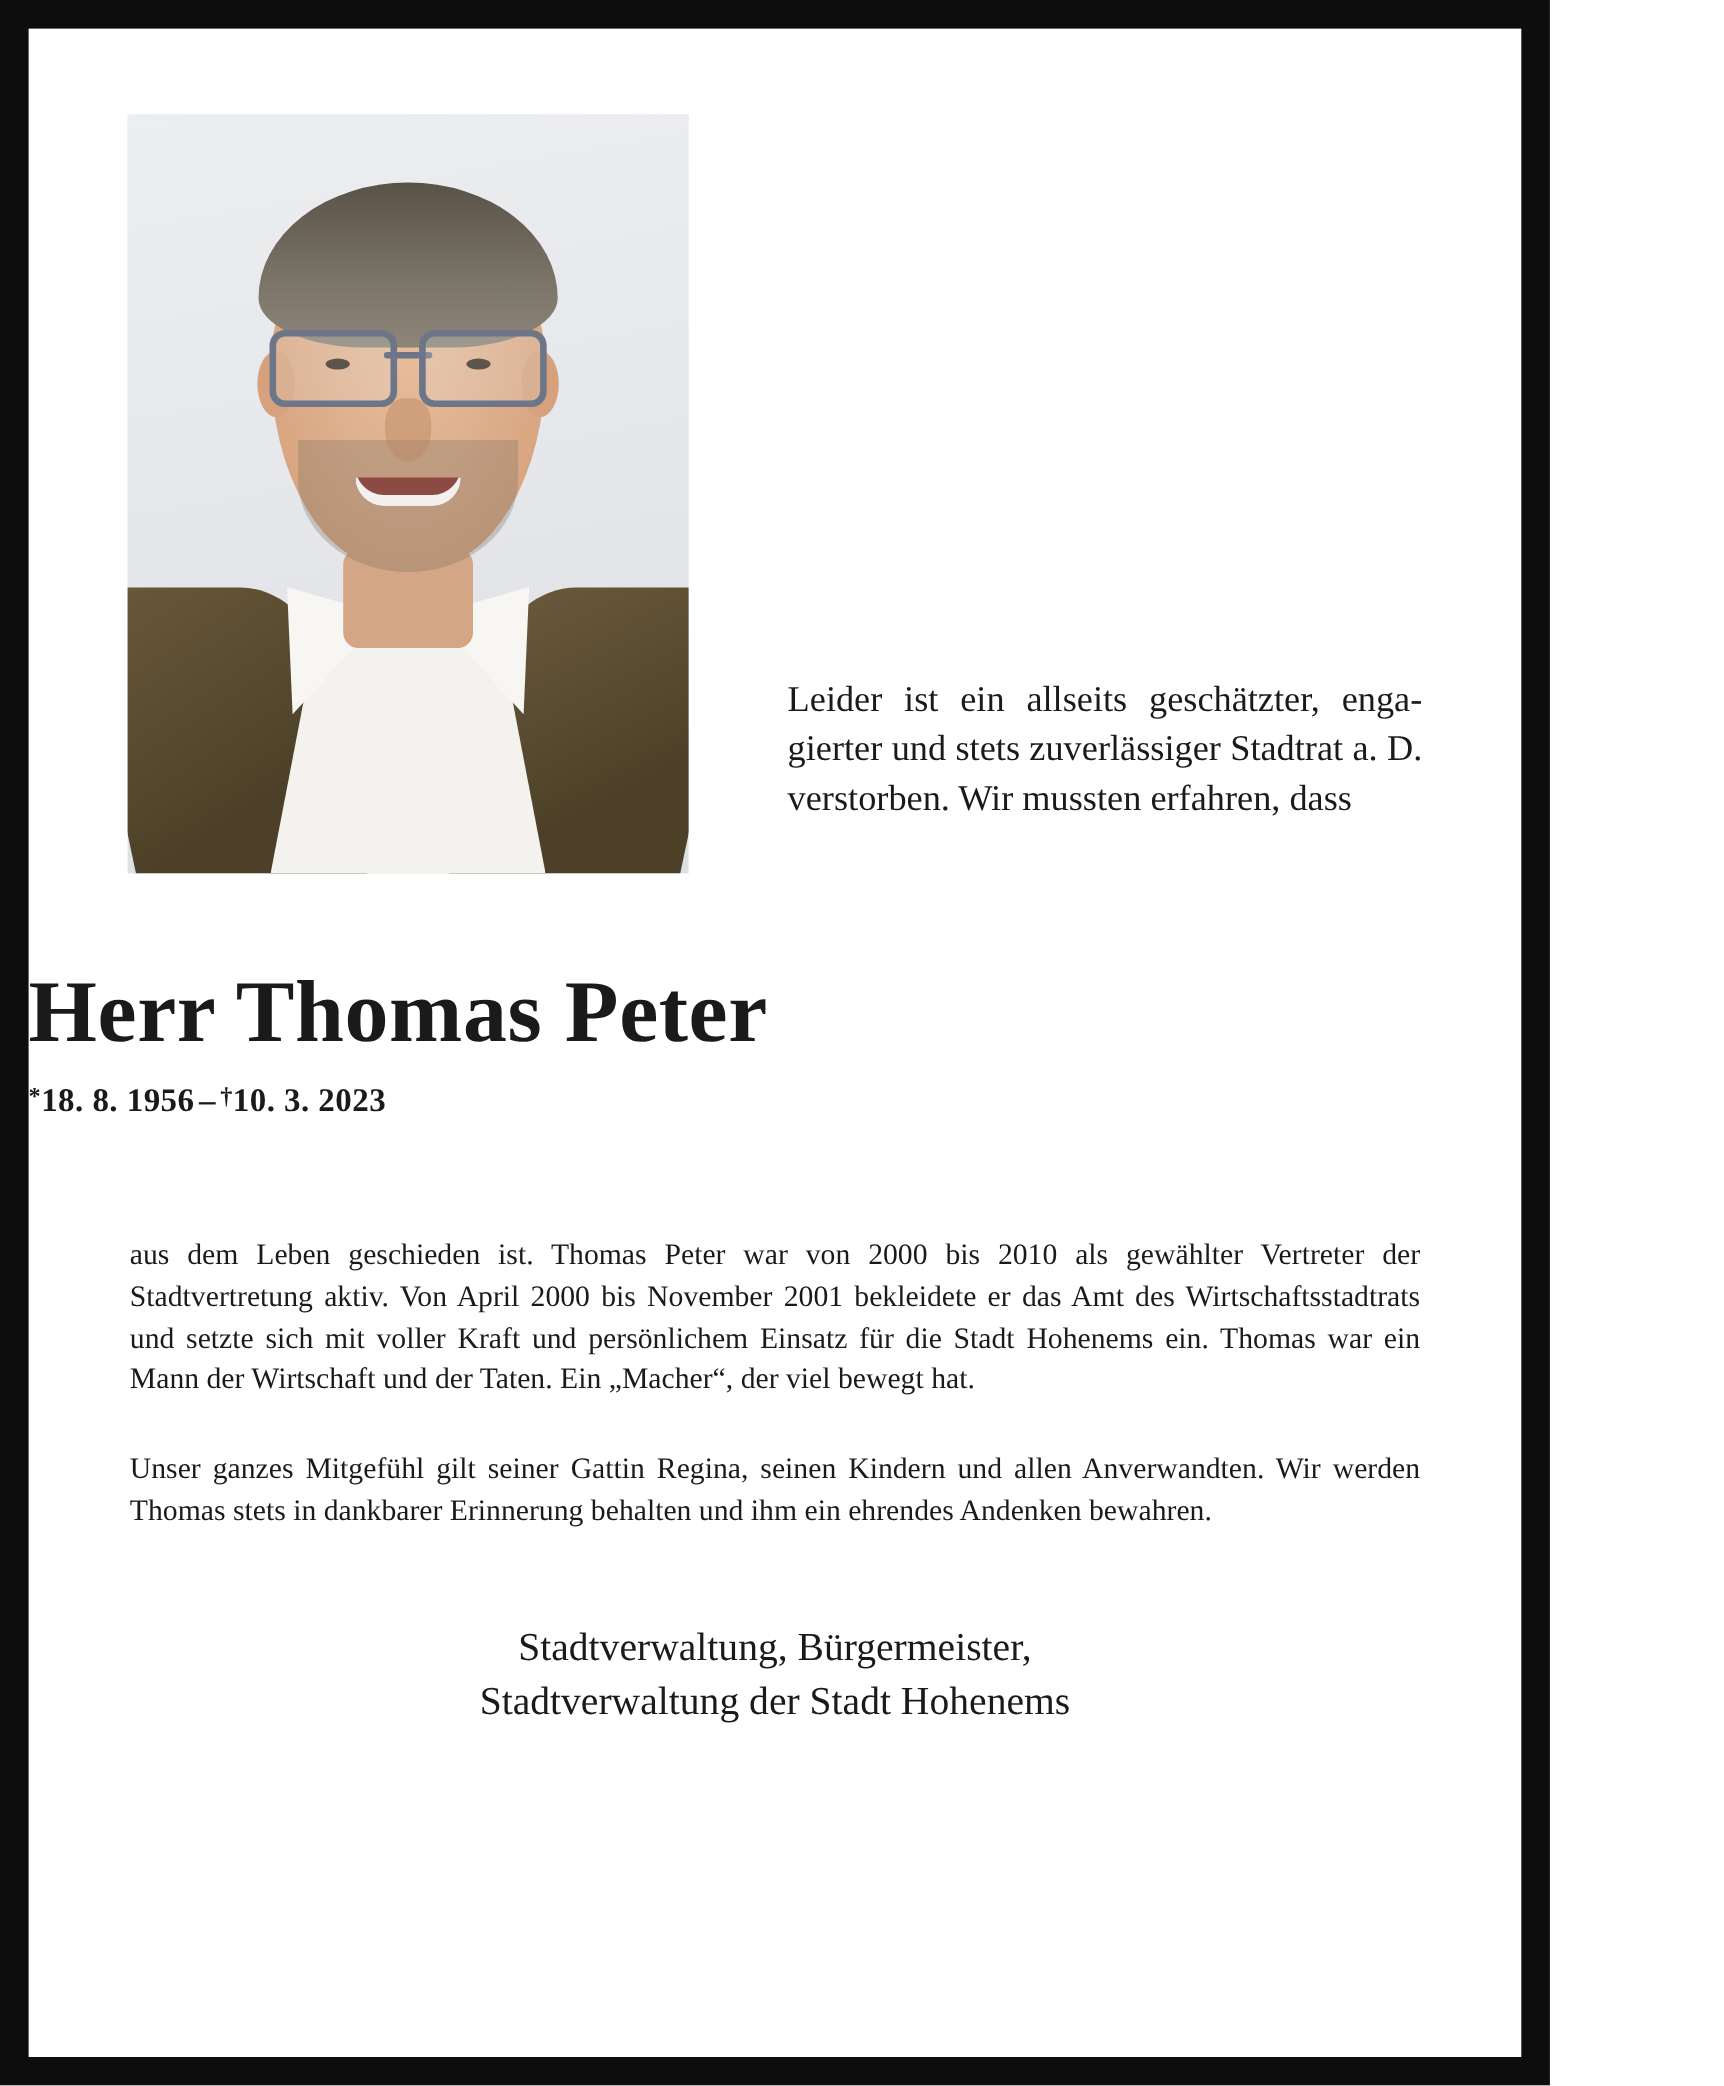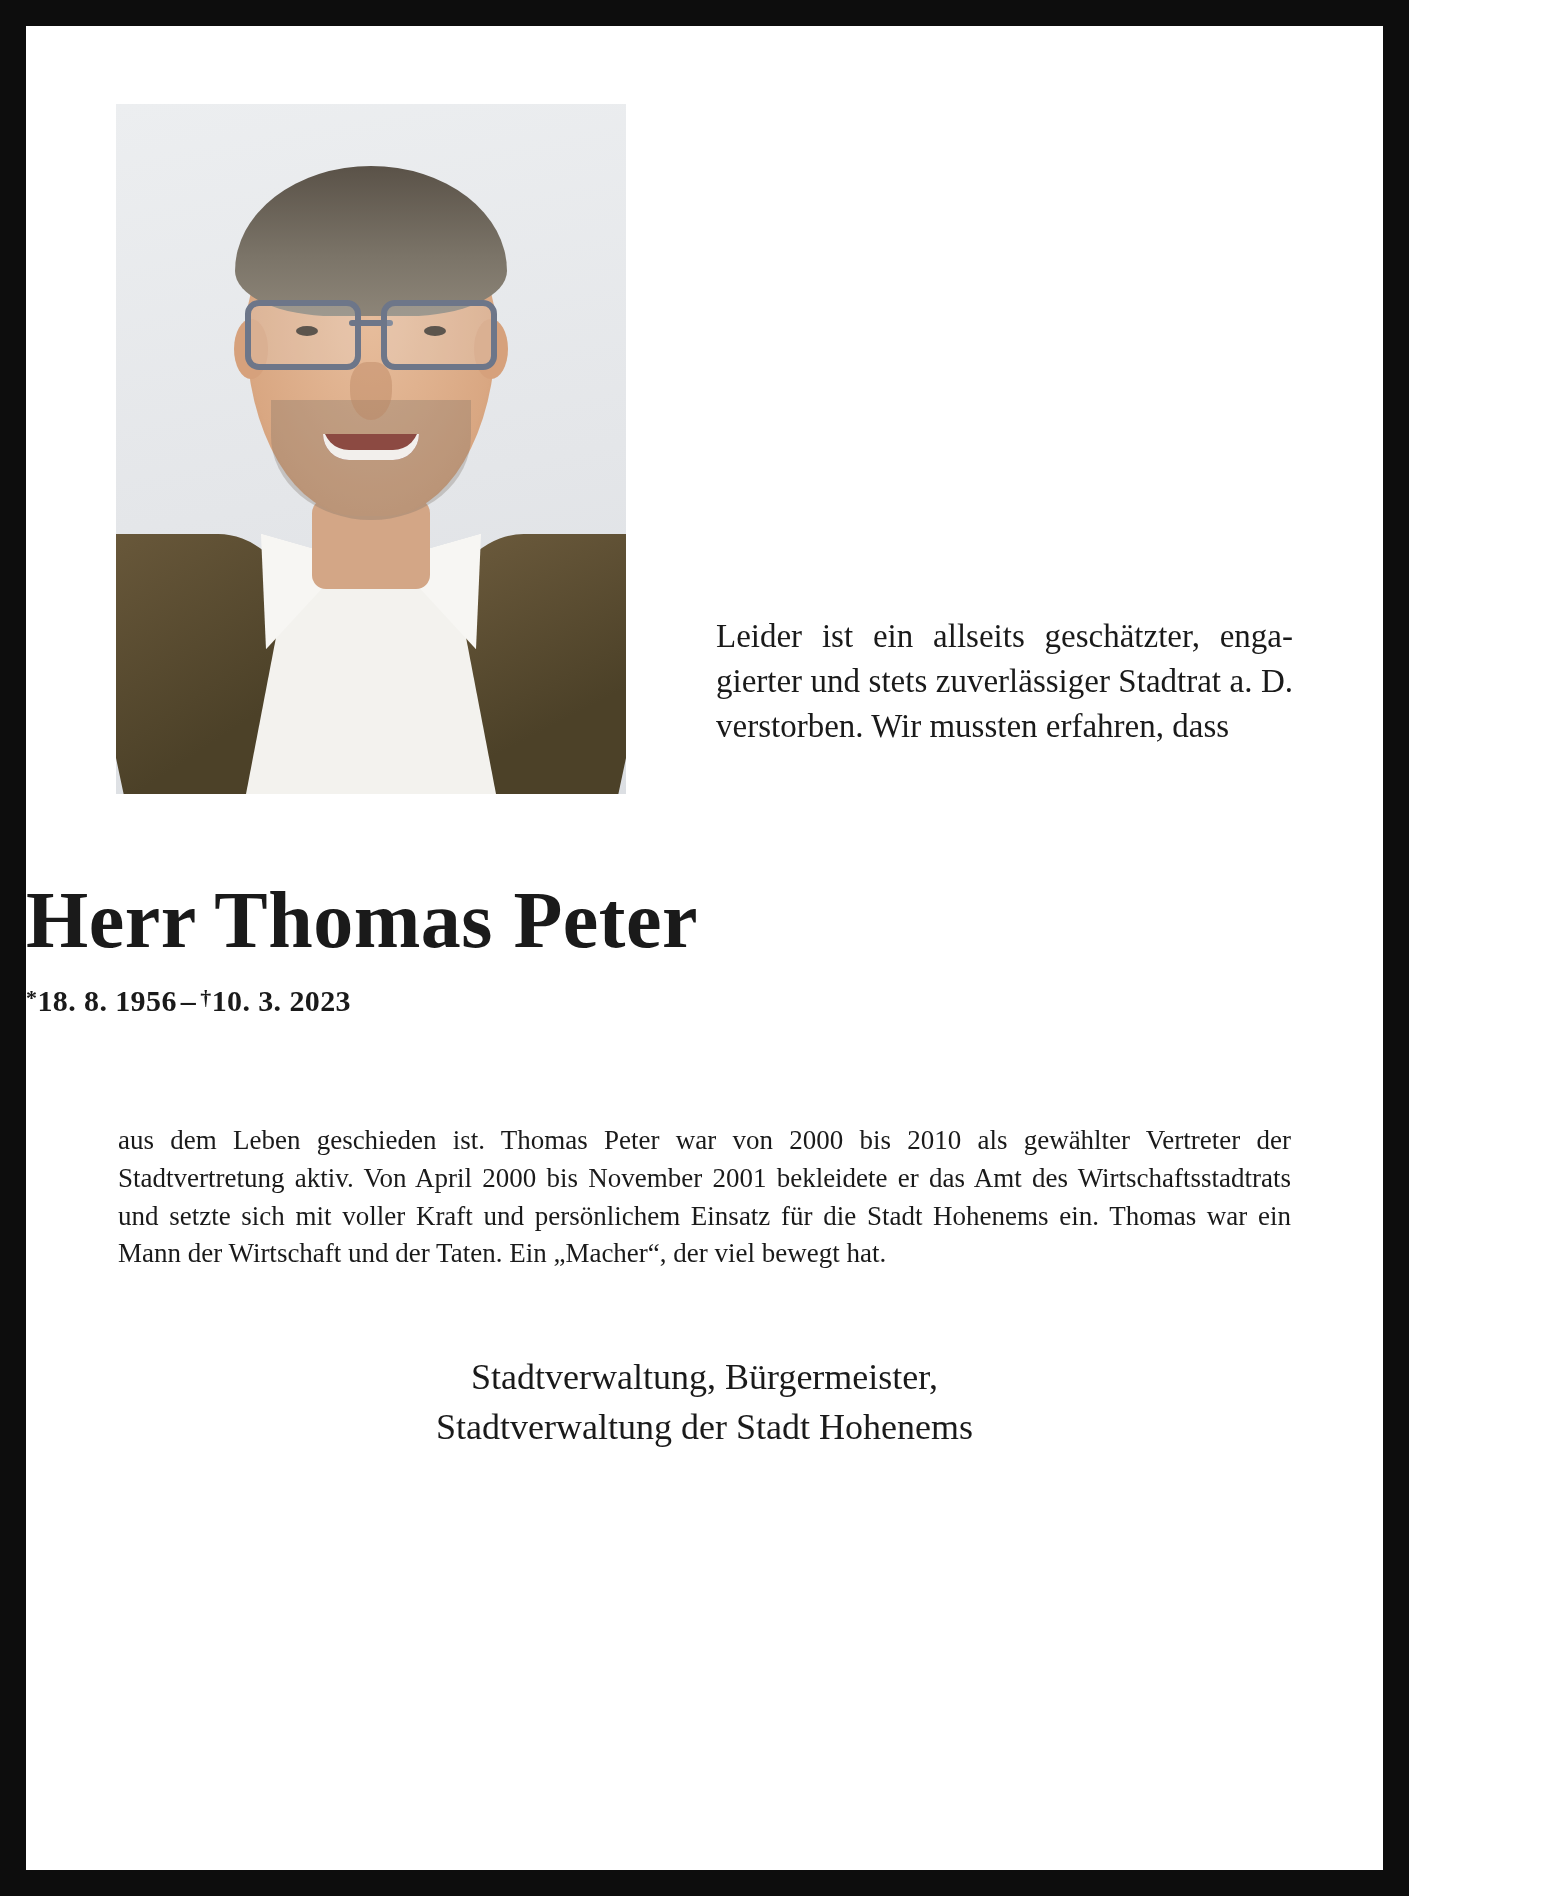--- a/index.html
+++ b/index.html
@@ -265,20 +265,21 @@
 
     <div class="name-block">
       <h1 class="name">Herr Thomas Peter</h1>
       <div class="dates">
         <span class="sym">*</span><span>18. 8. 1956</span><span class="dash">–</span><span class="sym">†</span><span>10. 3. 2023</span>
       </div>
     </div>
 
     <div class="body-text">
       <p>aus dem Leben geschieden ist. Thomas Peter war von 2000 bis 2010 als gewählter Vertreter der Stadtvertretung aktiv. Von April 2000 bis November 2001 bekleidete er das Amt des Wirtschaftsstadtrats und setzte sich mit voller Kraft und persönlichem Einsatz für die Stadt Hohenems ein. Thomas war ein Mann der Wirtschaft und der Taten. Ein „Macher“, der viel bewegt hat.</p>
+      <p>Unser ganzes Mitgefühl gilt seiner Gattin Regina, seinen Kindern und allen Anverwandten. Wir werden Thomas stets in dankbarer Erinnerung behalten und ihm ein ehrendes Andenken bewahren.</p>
     </div>
 
     <div class="signature">
       <div>Stadtverwaltung, Bürgermeister,</div>
       <div>Stadtverwaltung der Stadt Hohenems</div>
     </div>
 
   </div>
 </div>
 

